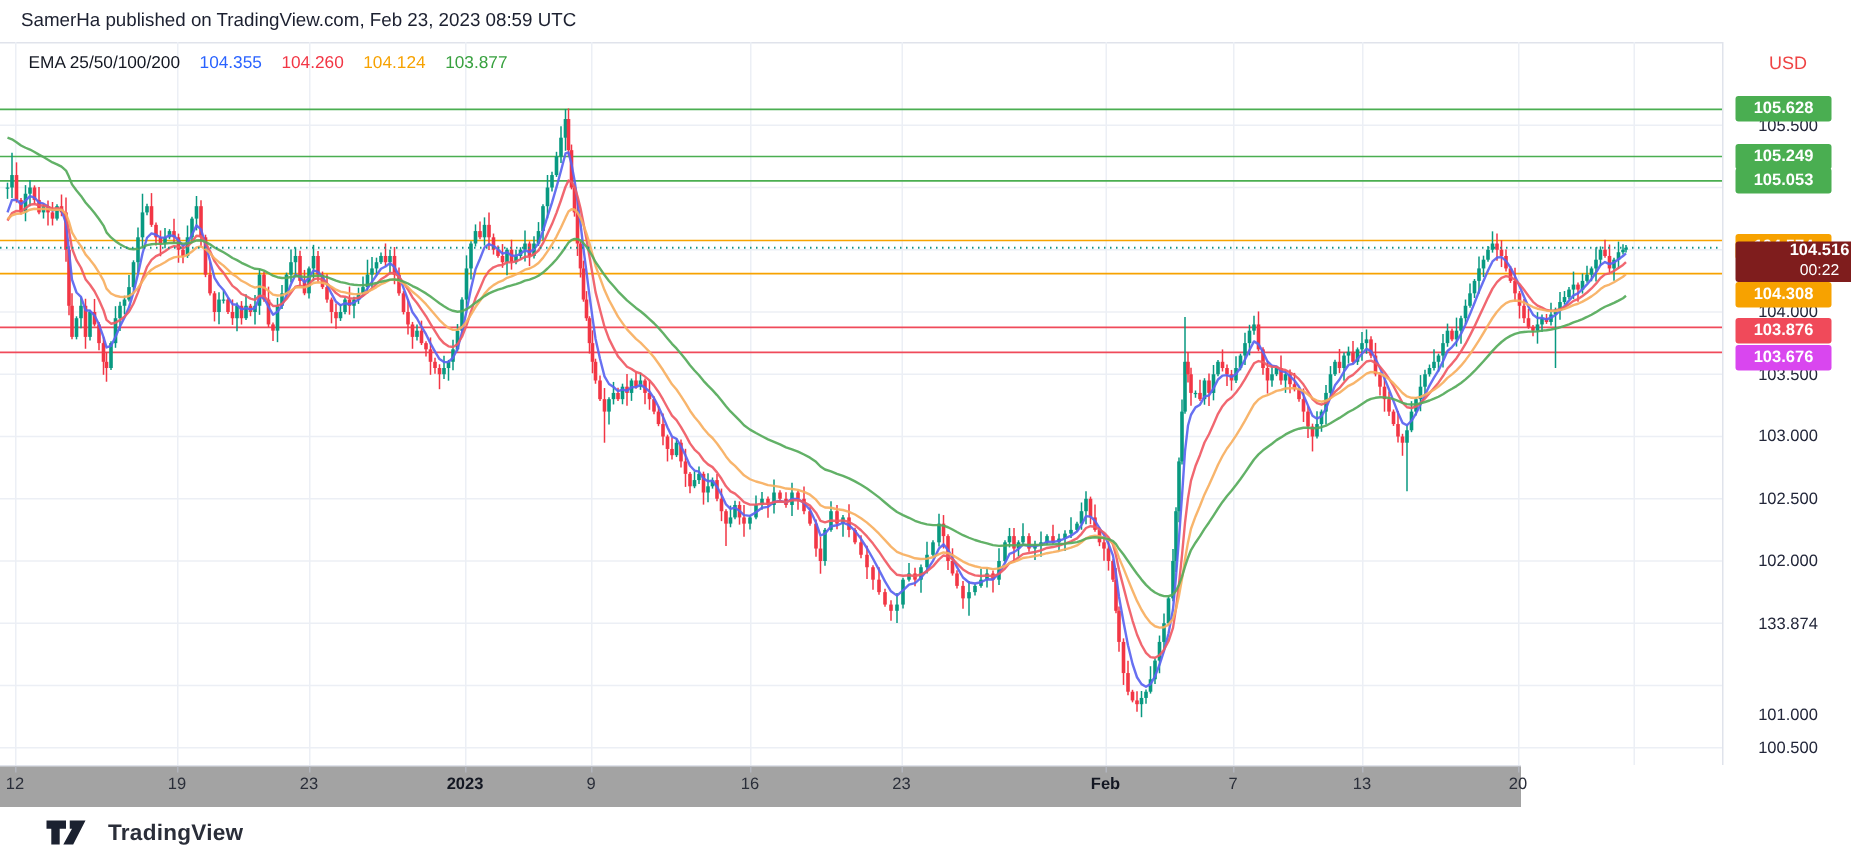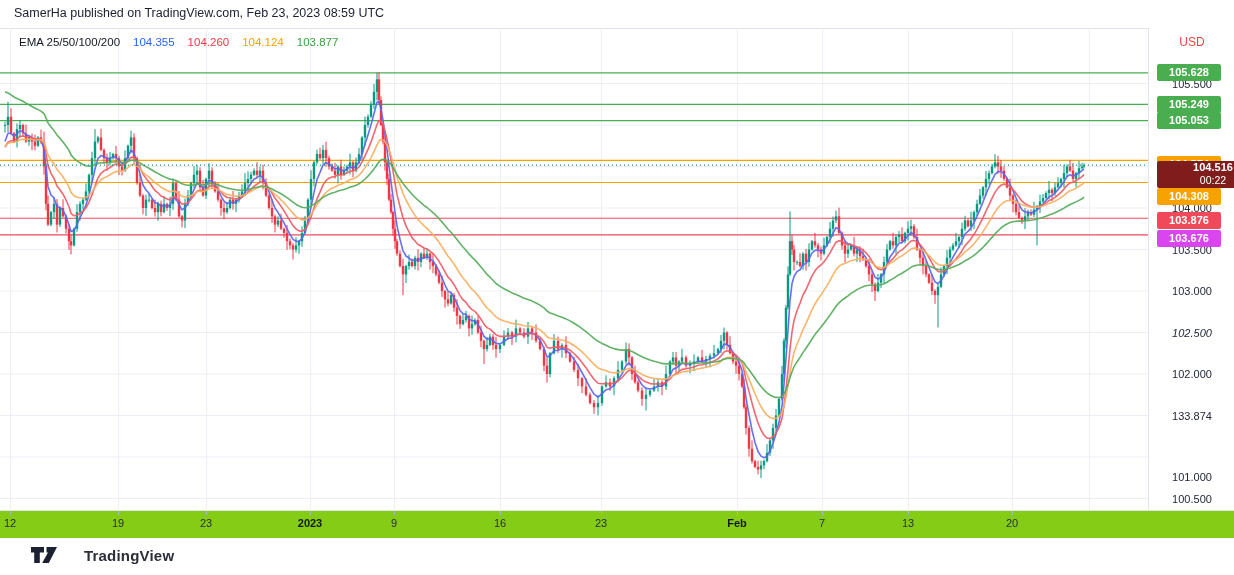--- a/index.html
+++ b/index.html
@@ -13,27 +13,27 @@
   .ema-row{margin-top:3px;font-size:11.5px;color:#131722}
   .ema-row .v{margin-left:13px}
   #plot{left:0;top:28px;display:block}
   #price-axis{left:1148px;top:28px;width:86px;height:482px;border-left:1px solid #e0e3eb;background:#fff}
   .currency{position:absolute;top:7px;left:0;width:100%;text-align:center;font-size:12px;color:#ef4444}
   .tick{position:absolute;left:0;width:100%;text-align:center;font-size:11px;color:#23273a;white-space:nowrap}
   .plabel{position:absolute;left:8px;width:64px;height:17px;border-radius:2px;color:#fff;
           font-size:11px;font-weight:700;text-align:center;line-height:17px;z-index:3}
   .plabel.last{height:27px;line-height:13px;z-index:4}
   .plabel.last .cd{font-weight:400;font-size:10.5px}
-  #time-axis{left:0;top:510px;width:1234px;height:27px;border-top:1px solid #e0e3eb;border-bottom:1px solid #0f172a;background:#84cc16}
+  #time-axis{left:0;top:510px;width:1014px;height:27px;border-top:1px solid #e0e3eb;border-bottom:1px solid #0f172a;background:#a3a3a3}
   .tlabel{position:absolute;top:6px;transform:translateX(-50%);font-size:11px;color:#2a2e39;white-space:nowrap}
   .tlabel.b{font-weight:700;color:#131722}
   .tmark{position:absolute;top:0;width:1px;height:4px;background:#b2b5be}
   .footer{left:0;top:538px;width:1234px;height:37px;background:#fff}
   .tv-link{position:absolute;left:30px;top:8px;display:flex;align-items:center;cursor:pointer}
-  .brand{margin-left:20px;font-size:15px;font-weight:700;color:#2a2e39;letter-spacing:.2px}
+  .brand{margin-left:8px;font-size:15px;font-weight:700;color:#2a2e39;letter-spacing:.2px}
 </style>
 </head>
 <body>
 
 <div class="stage">
 
   <div class="abs pub">SamerHa published on TradingView.com, Feb 23, 2023 08:59 UTC</div>
   <div class="abs frame" style="top:28px;left:0;width:1234px;height:1px"></div>
 
   <svg id="plot" class="abs" width="1148" height="482" viewBox="0 0 1148 482">
@@ -783,21 +783,21 @@
       <span>EMA 25/50/100/200</span><span id="ema-values"><span class="v" style="color: rgb(41, 98, 255);">104.355</span><span class="v" style="color: rgb(242, 54, 69);">104.260</span><span class="v" style="color: rgb(247, 162, 0); text-align: right;">104.124</span><span class="v" style="color: rgb(56, 161, 63);">103.877</span></span>
     </div>
   </div>
 
   <div id="price-axis" class="abs">
     <div class="currency">USD</div>
   <div class="tick" style="top: 49.5px;">105.500</div>
       <div class="tick" style="top: 174px;">104.000</div>
       <div class="tick" style="top: 215.5px;">103.500</div>
       <div class="tick" style="top: 257px;">103.000</div>
-      <div class="tick" style="top: 298.5px; font-style: italic;">102.500</div>
+      <div class="tick" style="top: 298.5px;">102.500</div>
       <div class="tick" style="top: 340px;">102.000</div>
       <div class="tick" style="top: 381.5px;">133.874</div>
       <div class="tick" style="top: 443px;">101.000</div>
       <div class="tick" style="top: 464.5px;">100.500</div>
       <div class="plabel" style="top: 36.376px; background: rgb(74, 174, 81);">105.628</div>
       <div class="plabel" style="top: 67.833px; background: rgb(74, 174, 81);">105.249</div>
       <div class="plabel" style="top: 84.101px; background: rgb(74, 174, 81);">105.053</div>
       <div class="plabel" style="top: 128px; background: rgb(247, 162, 0);">104.574</div>
       <div class="plabel" style="top: 159.936px; background: rgb(247, 162, 0);">104.308</div>
       <div class="plabel" style="top: 183.792px; background: rgb(240, 74, 90);">103.876</div>

